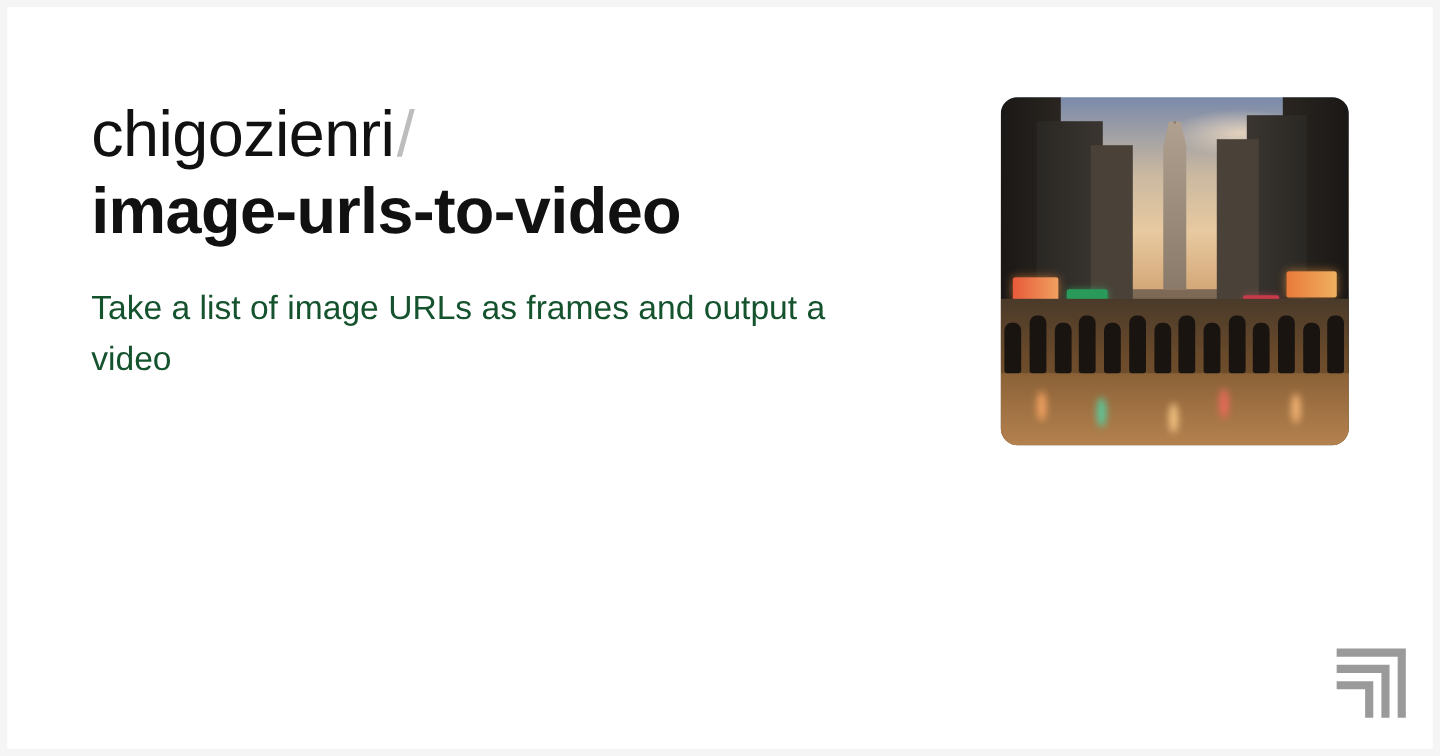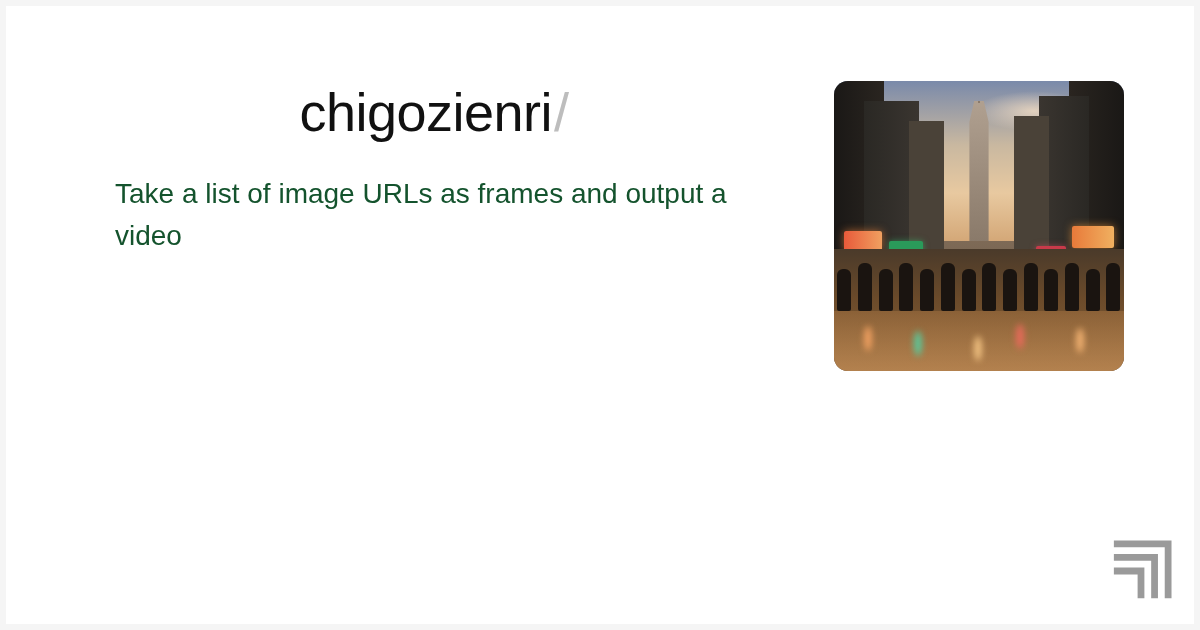--- a/index.html
+++ b/index.html
@@ -20,21 +20,20 @@
       background: #ffffff;
       padding: 75px 70px 70px 70px;
       display: flex;
       flex-direction: row;
       gap: 40px;
     }
     .text-col {
       flex: 1;
       display: flex;
       flex-direction: column;
-      align-items: center;
     }
     .title-line {
       font-size: 54px;
       line-height: 1.18;
       letter-spacing: -0.5px;
       color: #111;
     }
     .owner {
       font-weight: 300;
       color: #111;
@@ -159,20 +158,21 @@
       height: 62px;
     }
   </style>
 </head>
 <body>
 
 <div class="card">
   <div class="text-col">
     <div class="title-line">
       <span class="owner">chigozienri</span><span class="slash">/</span>
+      <span class="repo">image-urls-to-video</span>
     </div>
     <div class="description">Take a list of image URLs as frames and output a video</div>
   </div>
   <div class="thumb">
     <div class="sky">
       <div class="cloud1"></div>
       <div class="cloud2"></div>
     </div>
     <div class="building b-left1"></div>
     <div class="building b-left2"></div>

